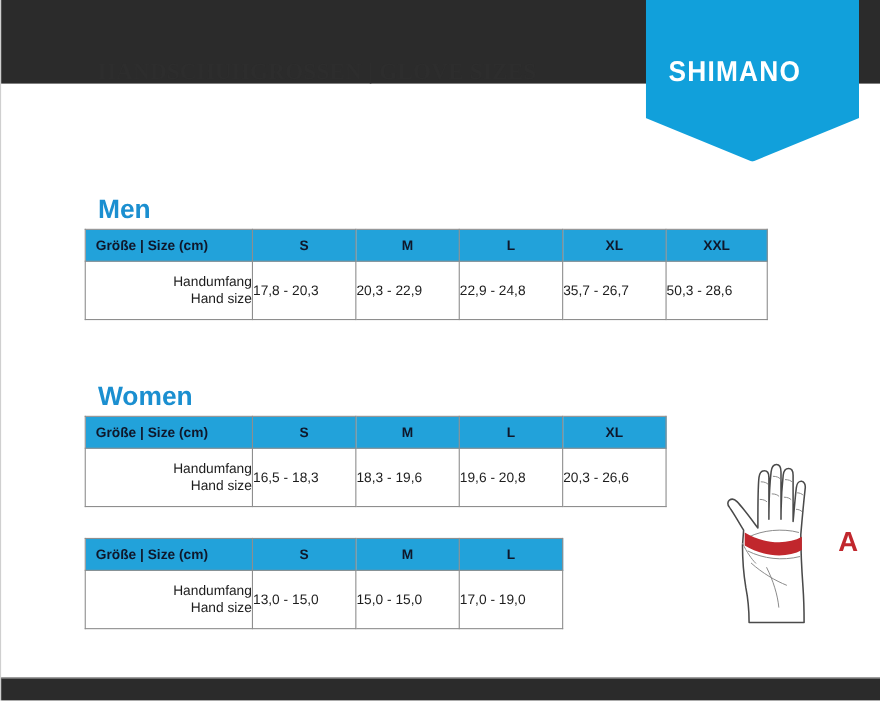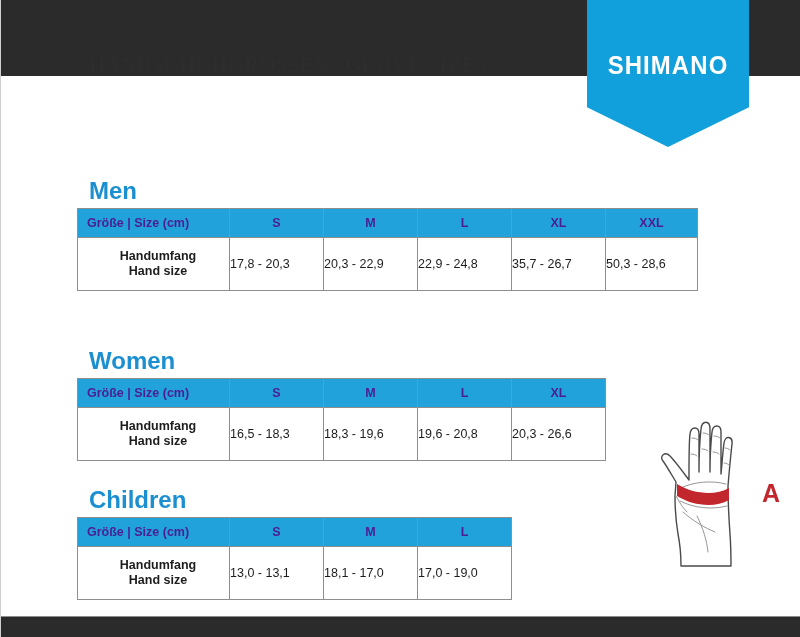--- a/index.html
+++ b/index.html
@@ -42,21 +42,21 @@
     white-space: nowrap;
     line-height: 22px;
     overflow: hidden;
   }
 
   
   .banner {
     position: absolute;
     left: 586px;
     top: 0;
-    width: 162px;
+    width: 194px;
     height: 147px;
     background: #11a0db;
     -webkit-clip-path: polygon(0 0, 100% 0, 100% 73%, 50% 100%, 0 73%);
     clip-path: polygon(0 0, 100% 0, 100% 73%, 50% 100%, 0 73%);
   }
   .banner-wordmark {
     position: absolute;
     left: 0;
     top: 50px;
     width: 162px;
@@ -99,43 +99,43 @@
     border: 1px solid #8e8e8e;
   }
   table.size-table th,
   table.size-table td {
     border: 1px solid #8e8e8e;
     padding: 0;
     margin: 0;
   }
   table.size-table thead th {
     background: #22a2da;
-    color: #4c1d95;
+    color: #0f172a;
     font-size: 12.5px;
     font-weight: bold;
     height: 28px;
     text-align: center;
     vertical-align: middle;
   }
   table.size-table thead th.label-col {
     text-align: left;
     padding-left: 9px;
   }
   table.size-table tbody td {
     background: #ffffff;
     color: #1d1d1d;
     font-size: 12.5px;
     height: 52px;
     text-align: left;
     vertical-align: middle;
   }
   table.size-table tbody td.row-label {
-    text-align: center;
+    text-align: right;
     padding-left: 9px;
-    font-weight: bold;
+    font-weight: normal;
     line-height: 15px;
   }
   .row-label-line { display: block; }
 
   
   .hand-figure {
     position: absolute;
     left: 636px;
     top: 416px;
     width: 160px;
@@ -229,21 +229,20 @@
           <td>16,5 - 18,3</td>
           <td>18,3 - 19,6</td>
           <td>19,6 - 20,8</td>
           <td>20,3 - 26,6</td>
         </tr>
       </tbody>
     </table>
   </div>
 
   <div class="block" id="block-children" style="left:0; top:489px;">
-    <div class="block-title">Children</div>
     <table class="size-table" id="table-children" style="margin-left:76px; width:434px;">
       <colgroup>
         <col style="width:152px">
           <col style="width:94px">
         <col style="width:94px">
           <col style="width:94px">
       </colgroup>
       <thead>
         <tr>
           <th class="label-col">Größe | Size (cm)</th>
@@ -251,22 +250,22 @@
           <th>M</th>
           <th>L</th>
         </tr>
       </thead>
       <tbody>
         <tr>
           <td class="row-label">
             <span class="row-label-line">Handumfang</span>
             <span class="row-label-line">Hand size</span>
           </td>
-          <td>13,0 - 13,1</td>
-          <td>18,1 - 17,0</td>
+          <td>13,0 - 15,0</td>
+          <td>15,0 - 15,0</td>
           <td>17,0 - 19,0</td>
         </tr>
       </tbody>
     </table>
   </div>
 
   <svg class="hand-figure" viewBox="0 0 160 180">
 
     <g fill="none" stroke="#4a4a4a" stroke-width="1.4" stroke-linecap="round" stroke-linejoin="round">
       <path d="M39,66

